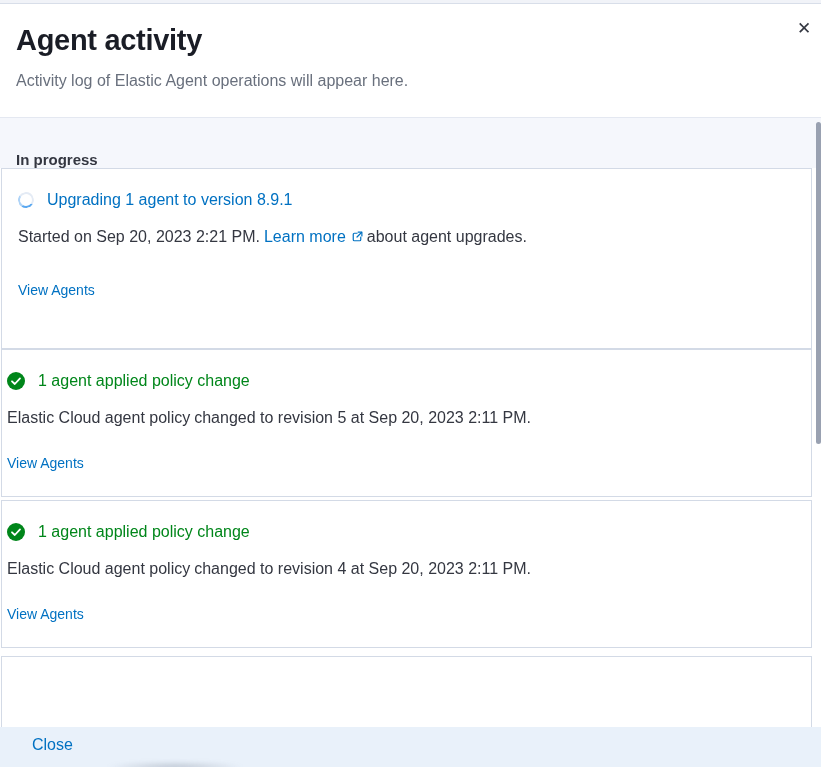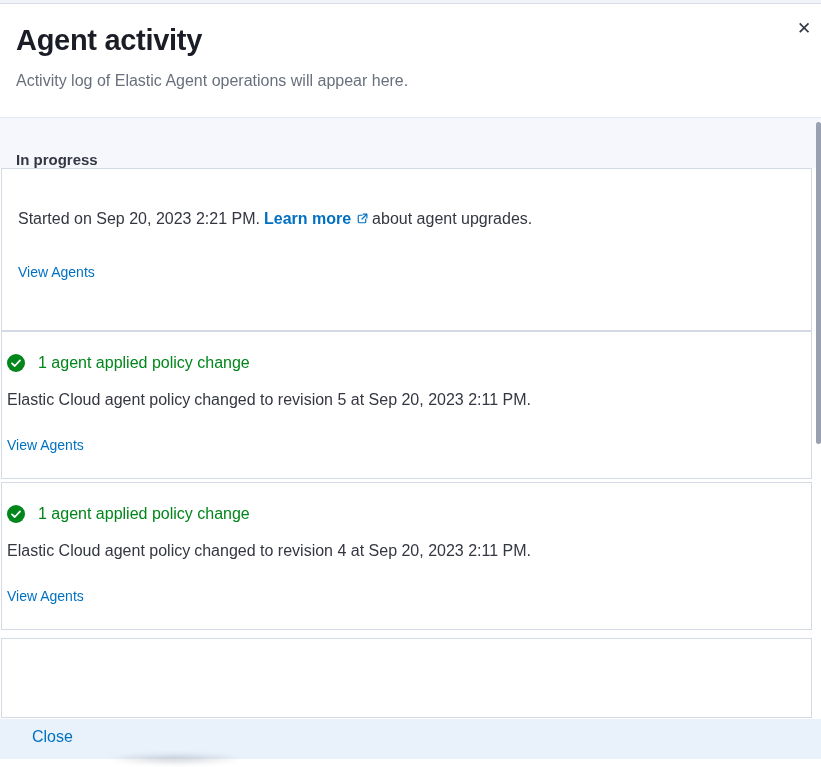--- a/index.html
+++ b/index.html
@@ -87,21 +87,21 @@
   .item-title-success { color: var(--success); }
 
   .card-body {
     margin-top: 17px;
     font-size: 16px;
     line-height: 22px;
     color: #343741;
   }
   .bold-dark { font-weight: 400; color: #343741; margin-right: 4px; }
   .learn-more {
-    font-weight: 700;
+    font-weight: 400;
     color: var(--link);
     text-decoration: none;
     cursor: pointer;
     margin-left: 4px;
     margin-top: 28px;
   }
   .after-icon { margin-left: 4px; }
   .view-agents {
     display: inline-block;
     font-size: 14px;
@@ -121,21 +121,21 @@
     border-left-color: #aed3f7;
     border-bottom-color: #5ba8f0;
     transform: rotate(-12deg);
   }
   .check-icon { width: 18px; height: 18px; flex: 0 0 18px; }
   .ext-icon { width: 12px; height: 12px; margin-left: 5px; vertical-align: -1px; }
 
   
   .flyout-footer {
     position: absolute;
-    left: 0; right: 0; bottom: 8px;
+    left: 0; right: 0; bottom: 0;
     height: 40px;
     background: #e9f1fa;
     padding: 9px 0 0 32px;
     z-index: 5;
   }
   .close-link {
     font-size: 16px;
     font-weight: 400;
     color: var(--link);
     text-decoration: none;
@@ -175,20 +175,24 @@
   </button>
 </header>
 
 <div class="flyout-body">
 
   <div class="section-band">
     <span class="section-label">In progress</span>
   </div>
 
   <div class="card in-progress">
+    <div class="title-row">
+      <span class="spinner"></span>
+      <a class="item-title-link">Upgrading 1 agent to version 8.9.1</a>
+    </div>
     <div class="card-body">
       <span>Started on Sep 20, 2023 2:21 PM.</span><a class="learn-more">Learn more</a><svg class="ext-icon" viewBox="0 0 16 16" fill="none" stroke="#0071c2" stroke-width="1.6" stroke-linecap="round" stroke-linejoin="round">
           <path d="M8 3H4.5A1.5 1.5 0 0 0 3 4.5v7A1.5 1.5 0 0 0 4.5 13h7A1.5 1.5 0 0 0 13 11.5V8"></path>
           <path d="M9.5 1.5h5v5"></path>
           <path d="M14 2 8 8"></path>
         </svg><span class="after-icon">about agent upgrades.</span>
     </div>
     <a class="view-agents">View Agents</a>
   </div>
 

